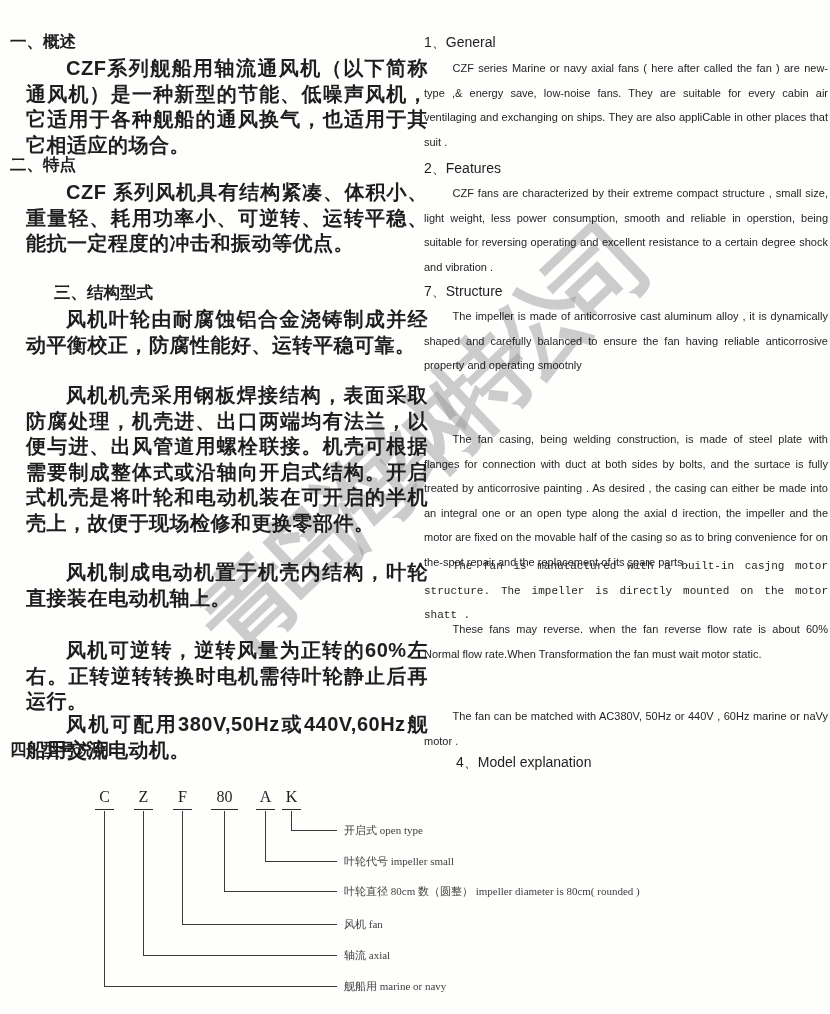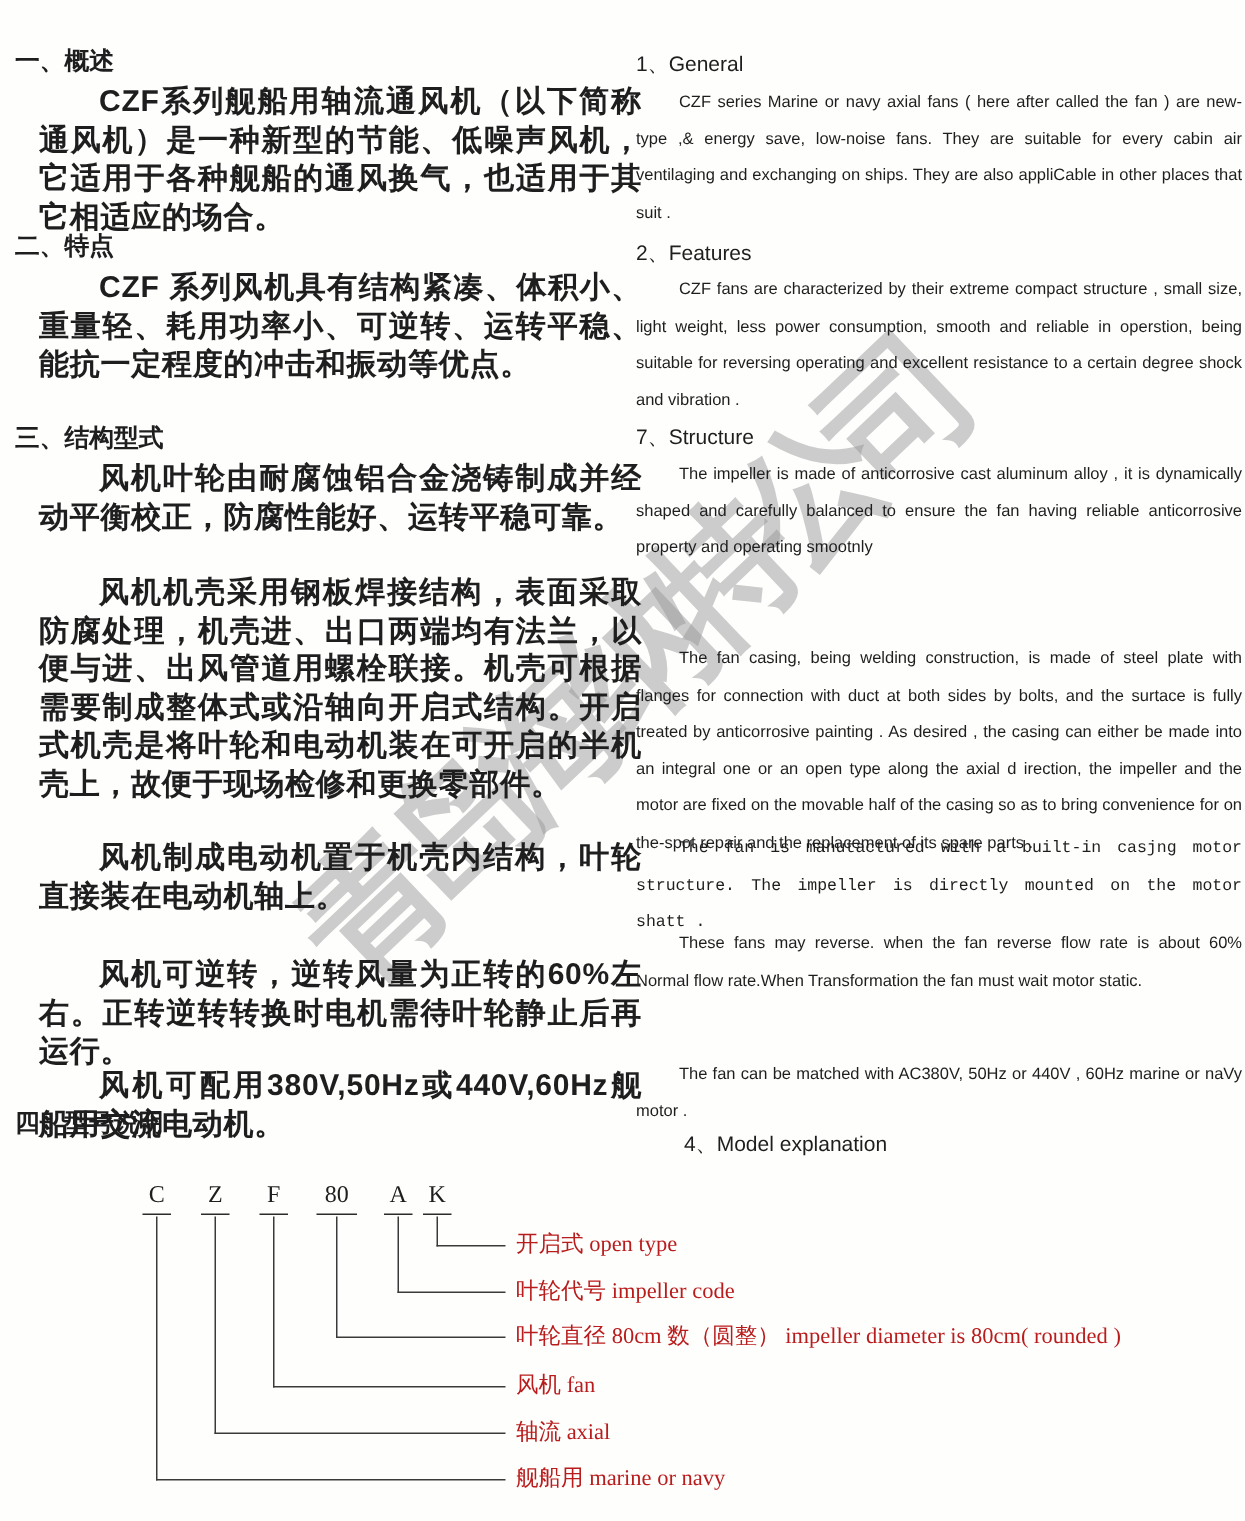--- a/index.html
+++ b/index.html
@@ -43,21 +43,21 @@
   .en-h{
     font-size:14px;font-weight:400;line-height:22px;
   }
   .en-p{
     font-size:11px;font-weight:400;line-height:24.6px;
     text-align:justify;text-indent:2.6em;
   }
   
   .zh1{top:30px;}  .zp1{top:56px;}
   .zh2{top:153px;} .zp2{top:180px;}
-  .zh3{top:281px;} .zp3{top:307px;} .zp4{top:383px;}
+  .zh3{top:281px;margin-left:44px;} .zp3{top:307px;} .zp4{top:383px;}
   .zp5{top:560px;} .zp6{top:638px;} .zp7{top:712px;}
   .zh4{top:738px;}
   
   .eh1{top:31px;}  .ep1{top:56px;}
   .eh2{top:157px;} .ep2{top:181px;}
   .eh3{top:280px;} .ep3{top:304px;} .ep4{top:379px;margin-top:48px;}
   .ep5{top:554px;font-family:Liberation Mono, monospace;} .ep6{top:617px;} .ep7{top:704px;}
   .eh4{top:751px;padding-left:32px;box-sizing:border-box;}
 
   
@@ -82,21 +82,21 @@
   }
   .cn-k {left:291px;width:45px;height:19px;}
   .cn-a {left:265px;width:71px;height:50px;}
   .cn-80{left:224px;width:112px;height:80px;}
   .cn-f {left:182px;width:154px;height:113px;}
   .cn-z {left:143px;width:193px;height:144px;}
   .cn-c {left:104px;width:232px;height:175px;}
   .diag-label{
     position:absolute;left:344px;height:22px;line-height:22px;
     font-family:"Liberation Serif",serif;
-    font-size:15px;color:#b91c1c;white-space:nowrap;
+    font-size:11px;color:#404040;white-space:nowrap;
   }
   .dl1{top:39px;} .dl2{top:70px;} .dl3{top:100px;}
   .dl4{top:133px;} .dl5{top:164px;} .dl6{top:195px;}
 </style>
 </head>
 <body>
 
 <div class="page">
 
   <div class="watermark">青岛海纳特公司</div>
@@ -144,20 +144,20 @@
     <span class="code-letter lc6">K</span>
 
     <div class="connector cn-k"></div>
     <div class="connector cn-a"></div>
     <div class="connector cn-80"></div>
     <div class="connector cn-f"></div>
     <div class="connector cn-z"></div>
     <div class="connector cn-c"></div>
 
     <span class="diag-label dl1">开启式 open type</span>
-    <span class="diag-label dl2">叶轮代号 impeller code</span>
+    <span class="diag-label dl2">叶轮代号 impeller small</span>
     <span class="diag-label dl3">叶轮直径 80cm 数（圆整）  impeller diameter is 80cm( rounded )</span>
     <span class="diag-label dl4">风机 fan</span>
     <span class="diag-label dl5">轴流 axial</span>
     <span class="diag-label dl6">舰船用  marine or navy</span>
   </div>
 
 </div>
 
 </body></html>

